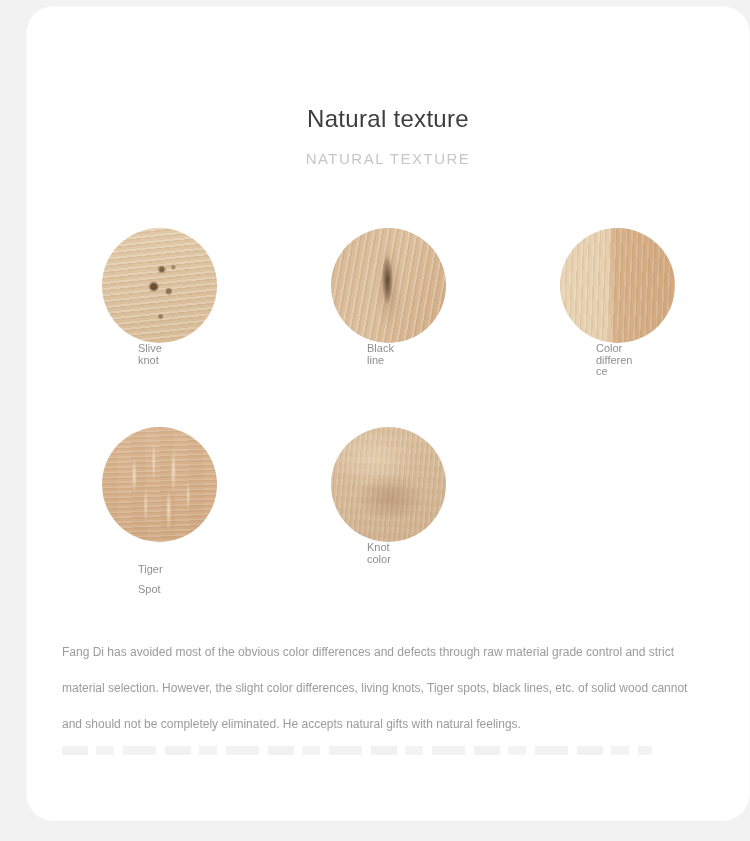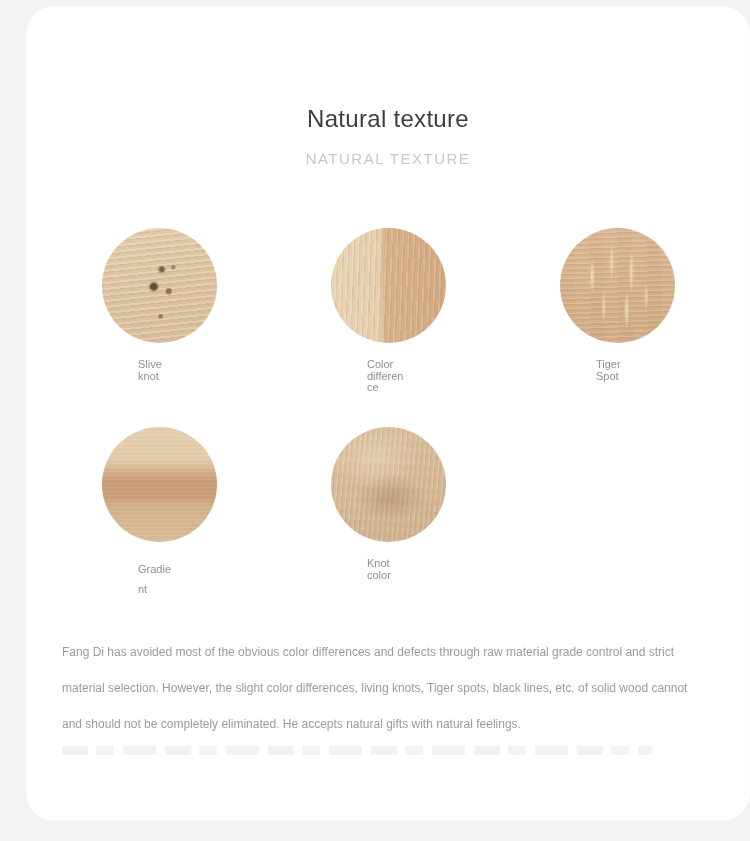--- a/index.html
+++ b/index.html
@@ -47,21 +47,20 @@
   .swatch { text-align: center; }
   .circle {
     width: 115px;
     height: 115px;
     border-radius: 50%;
     margin: 0 auto;
   }
   .label {
     width: 38px;
     margin-left: calc(50% - 21px);
-    margin-top: 16px;
     text-align: left;
     font-size: 11px;
     line-height: 1.05;
     color: #8f8f90;
     overflow-wrap: break-word;
     word-break: break-word;
   }
   .swatch:nth-child(4) .label { line-height: 1.8; margin-top: 18px; }
 
   
@@ -138,35 +137,35 @@
   <div class="title">Natural texture</div>
   <div class="subtitle">NATURAL TEXTURE</div>
 
   <div class="swatch-grid">
 
     <div class="swatch">
       <div class="circle tex-slive-knot"></div>
       <div class="label">Slive knot</div>
     </div>
 
+    <div class="swatch">
+      <div class="circle tex-black-line"></div>
+      <div class="label">Black line</div>
+    </div>
 
     <div class="swatch">
       <div class="circle tex-color-difference"></div>
       <div class="label">Color difference</div>
     </div>
 
     <div class="swatch">
       <div class="circle tex-tiger-spot"></div>
       <div class="label">Tiger Spot</div>
     </div>
 
-    <div class="swatch">
-      <div class="circle tex-gradient"></div>
-      <div class="label">Gradient</div>
-    </div>
 
     <div class="swatch">
       <div class="circle tex-knot-shadow"></div>
       <div class="label">Knot color</div>
     </div>
 
   </div>
 
   <div class="description">Fang Di has avoided most of the obvious color differences and defects through raw material grade control and strict material selection. However, the slight color differences, living knots, Tiger spots, black lines, etc. of solid wood cannot and should not be completely eliminated. He accepts natural gifts with natural feelings.</div>
   <div class="ghost-line"></div>

